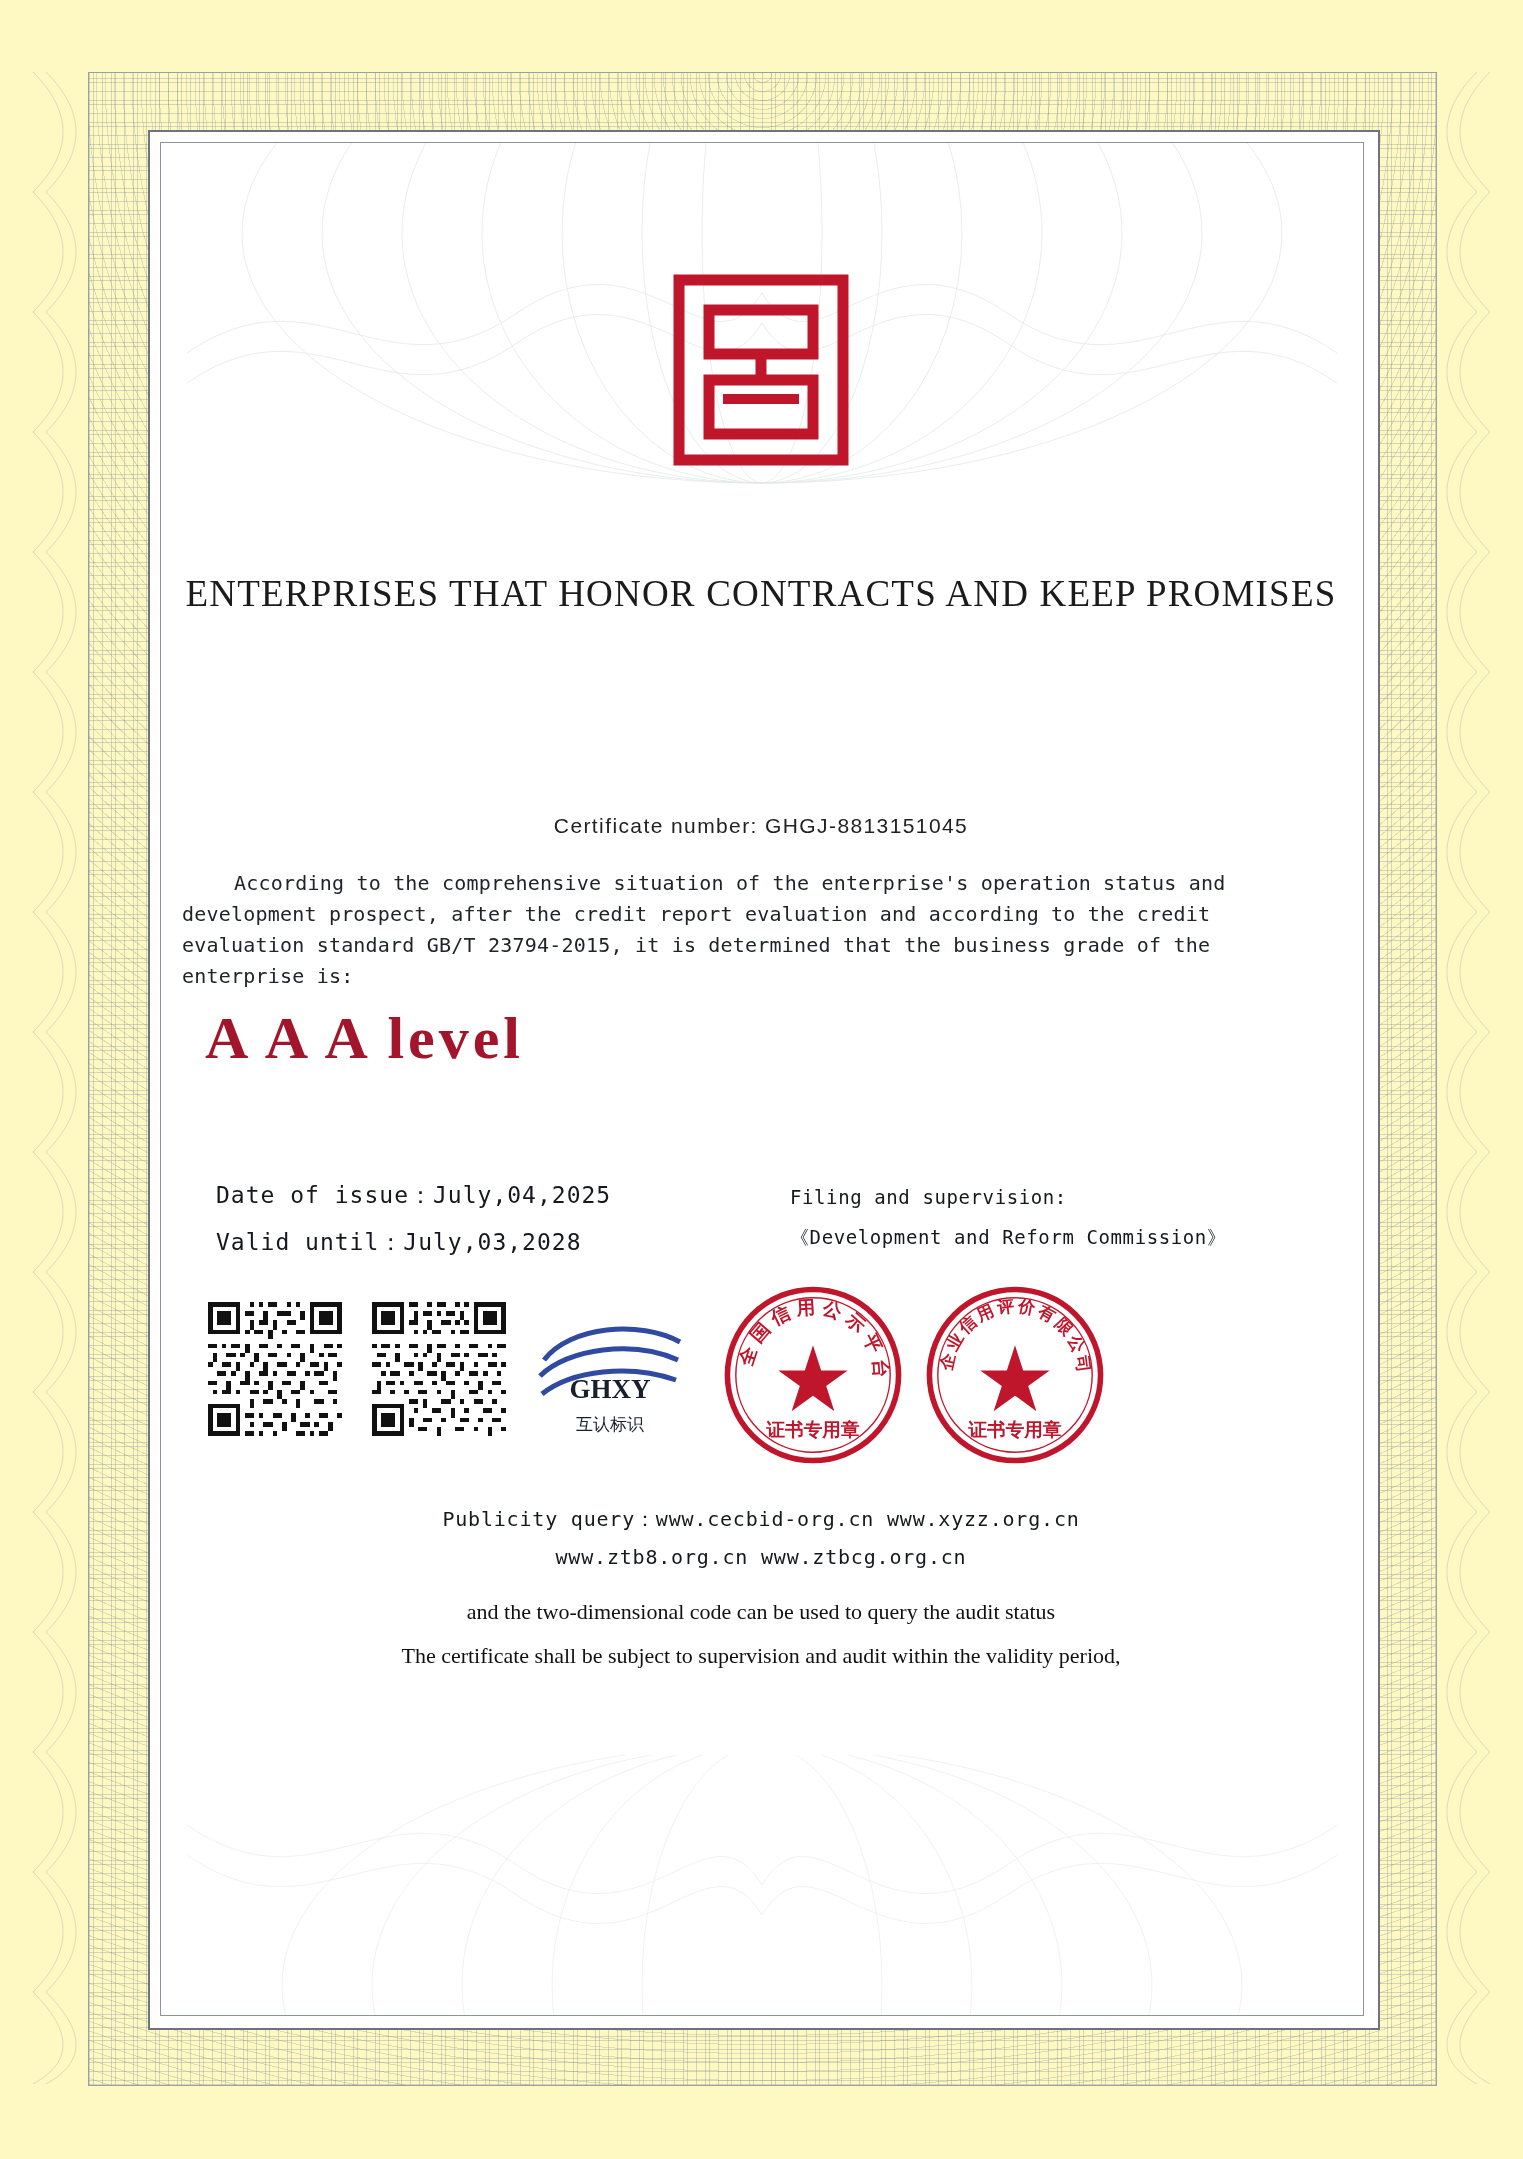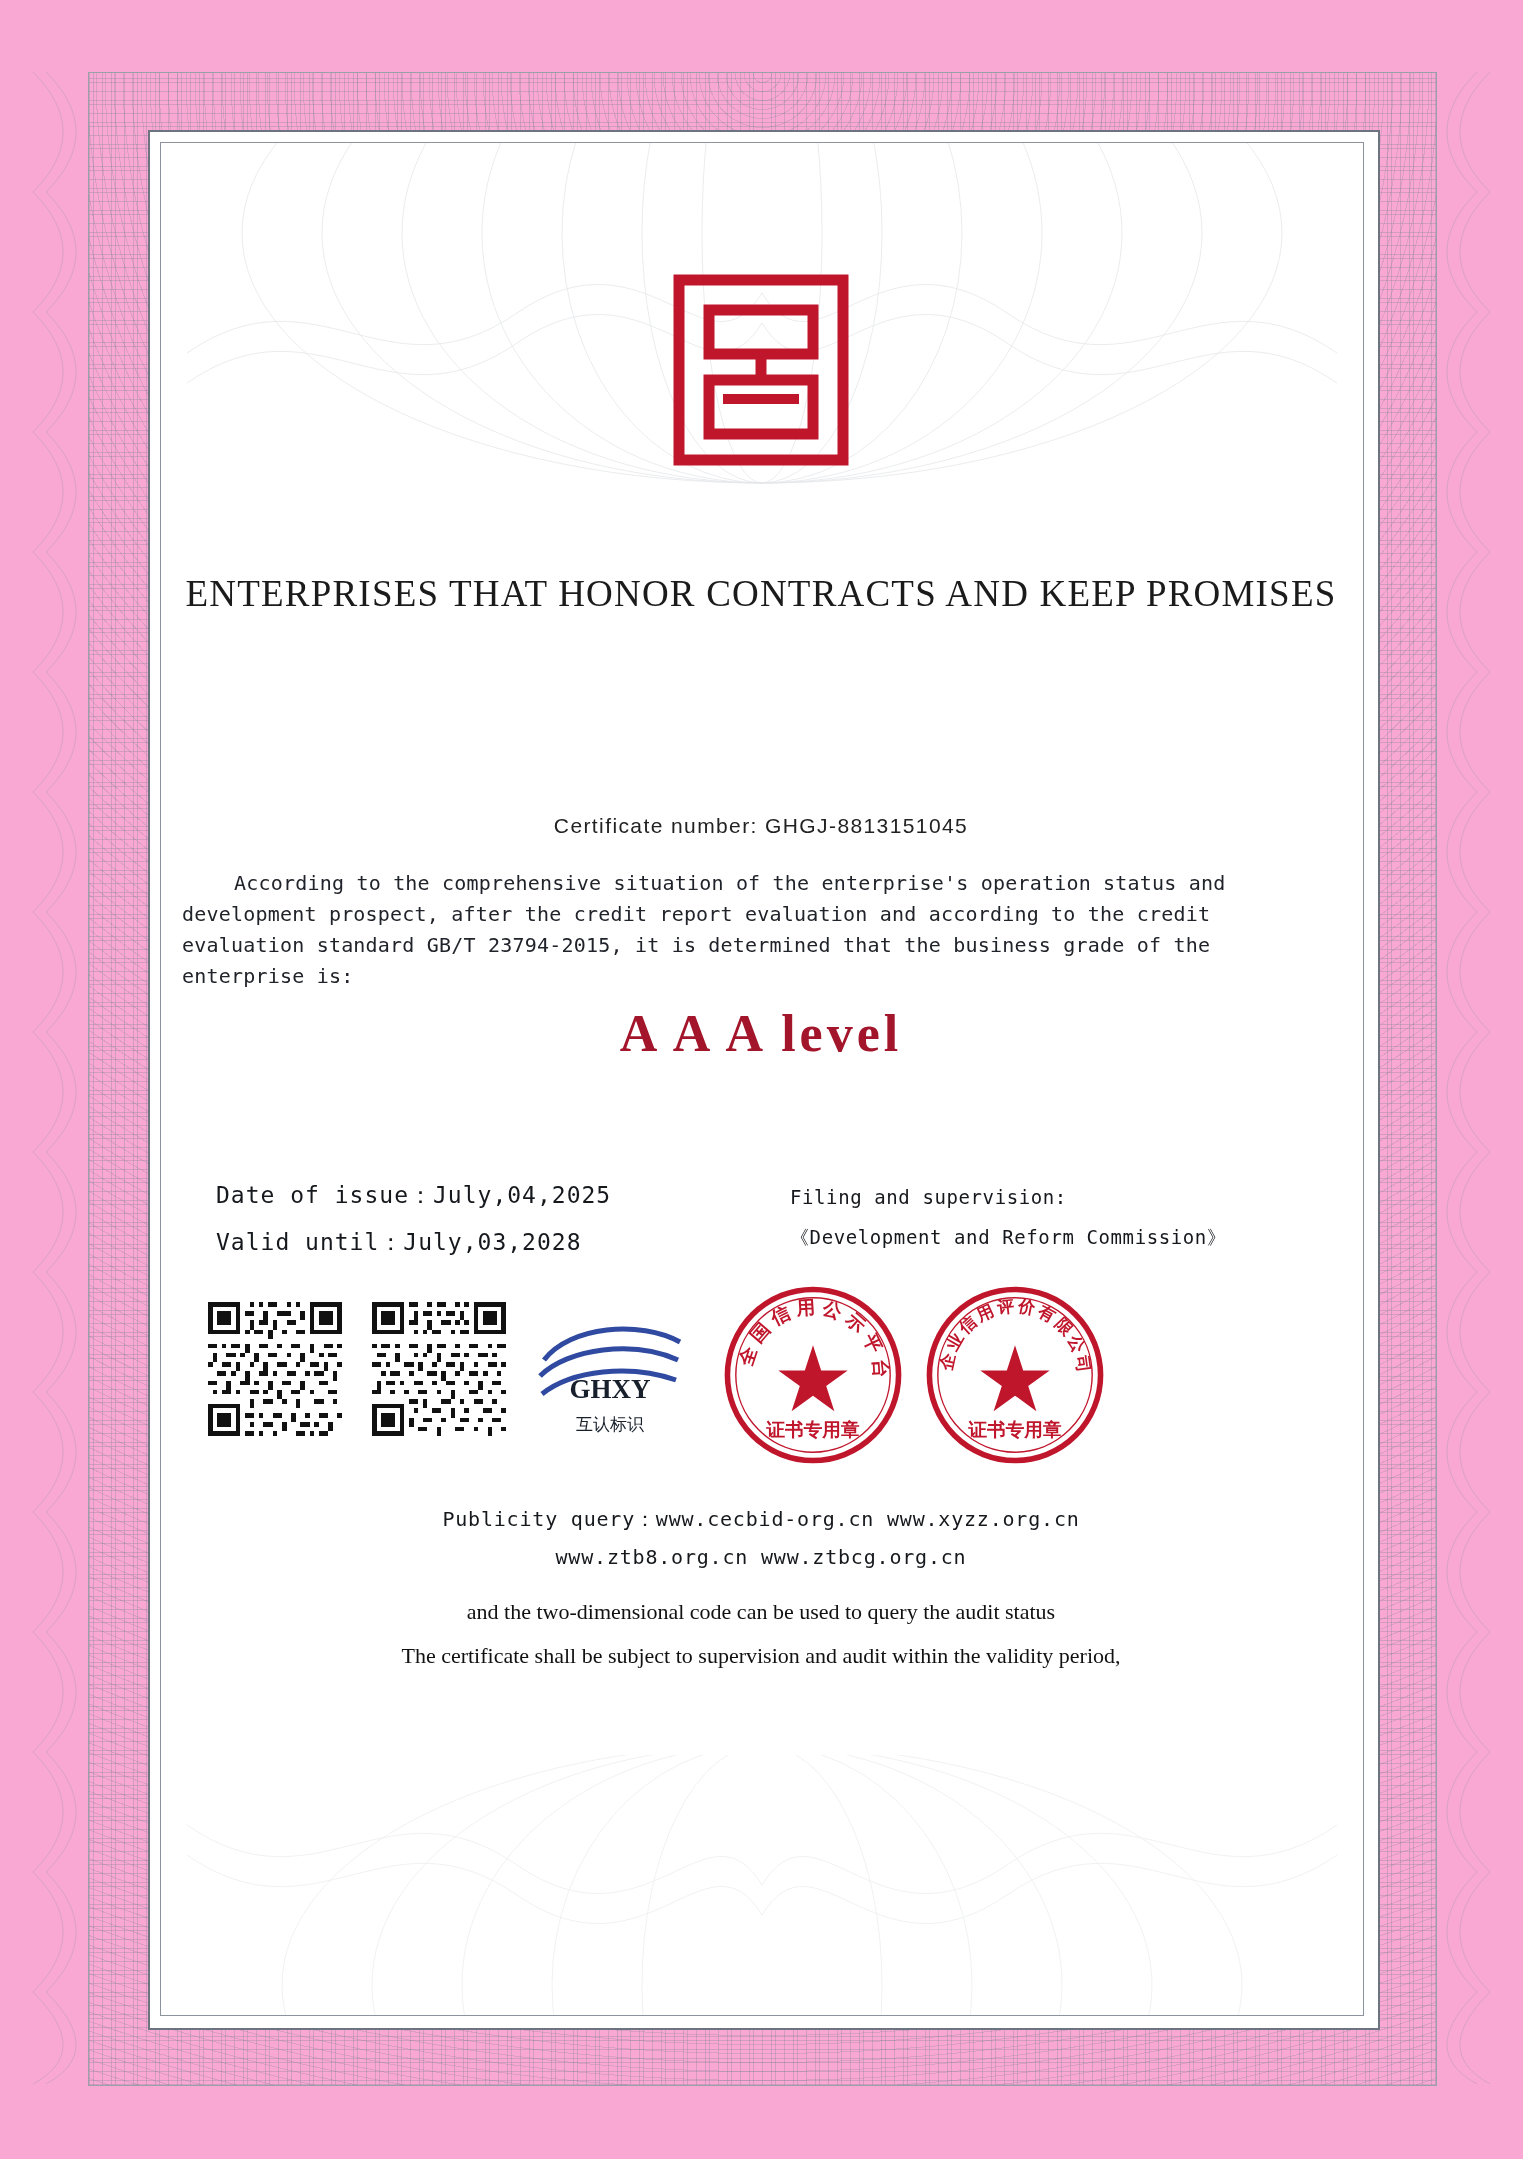--- a/index.html
+++ b/index.html
@@ -15,21 +15,21 @@
     position: relative;
     overflow: hidden;
   }
 
   
   .certificate {
     position: absolute;
     left: 0; top: 0;
     width: 1523px;
     height: 2159px;
-    background: #f9a8d4;
+    background: #fef9c3;
   }
   .guilloche-outer {
     position: absolute;
     left: 88px; top: 72px;
     width: 1347px;
     height: 2012px;
     border: 1px solid #9aa0a8;
     background:
       repeating-linear-gradient(0deg, rgba(120,130,145,0.30) 0 0.6px, rgba(255,255,255,0) 0.6px 4.4px),
       repeating-linear-gradient(90deg, rgba(120,130,145,0.30) 0 0.6px, rgba(255,255,255,0) 0.6px 4.4px),
@@ -147,26 +147,27 @@
     color: #20242a;
     font-family: "DejaVu Sans Mono", monospace;
     text-indent: 52px;
     text-align: left;
   }
 
   .grade {
     position: absolute;
     left: 0; right: 0;
     top: 862px;
-    text-align: center;
-    font-size: 52px;
+    text-align: left;
+    font-size: 60px;
     font-weight: 700;
     color: #a2152b;
     font-family: "Liberation Serif", serif;
     letter-spacing: 4px;
+    padding-left: 45px;
   }
 
   .issue-block {
     position: absolute;
     left: 56px;
     top: 1030px;
     font-size: 23px;
     line-height: 47px;
     letter-spacing: 1px;
     color: #15181c;

